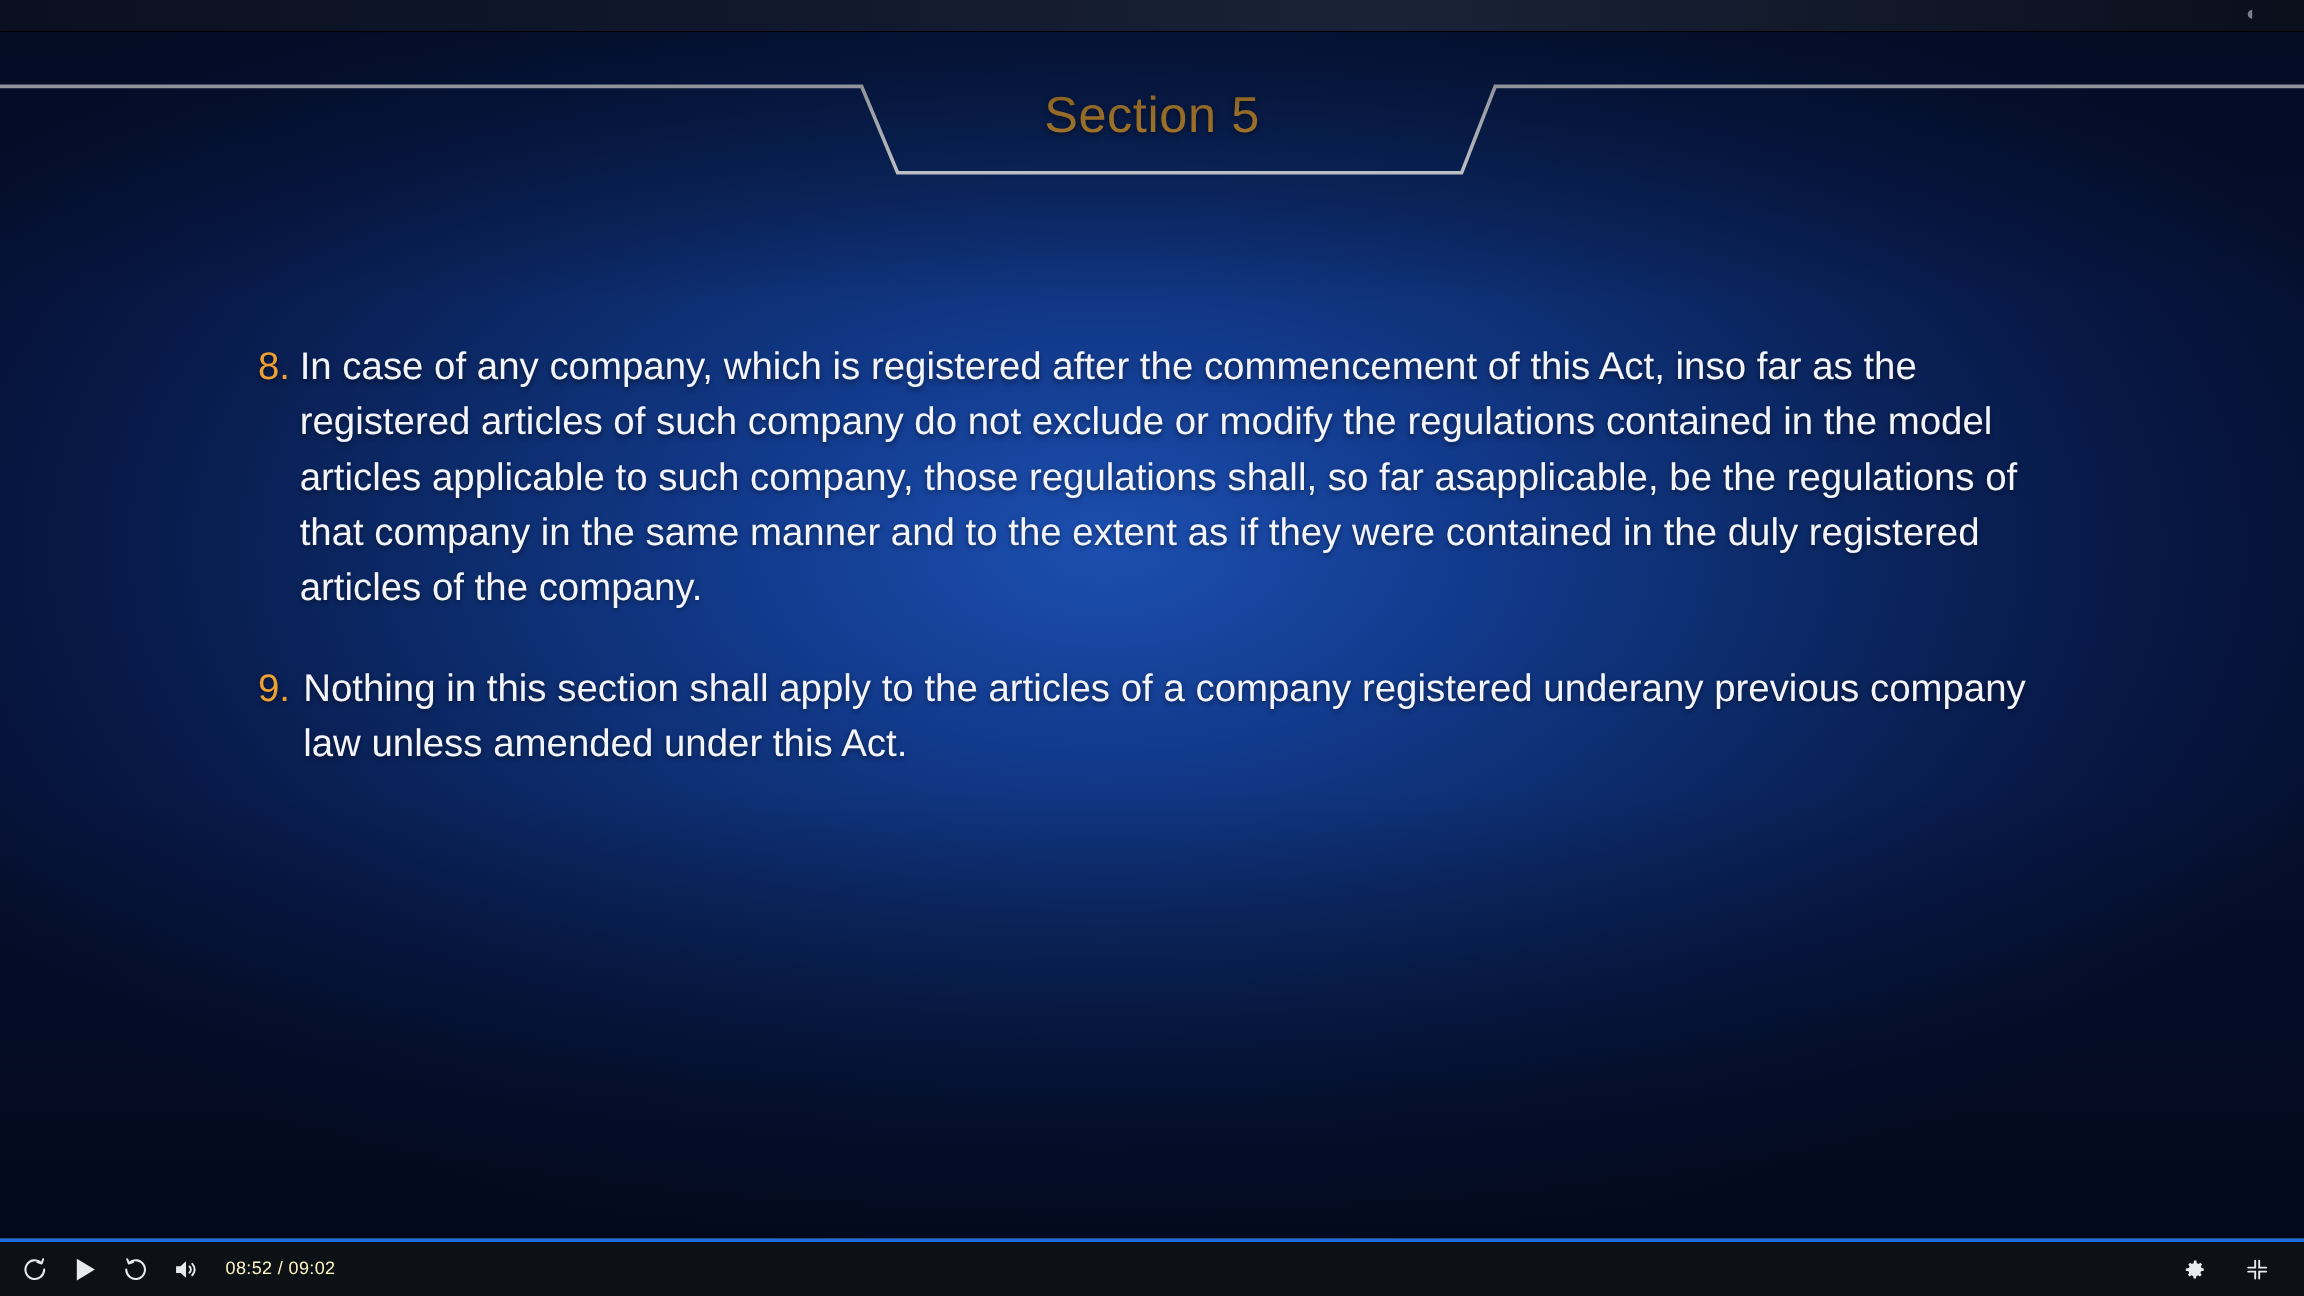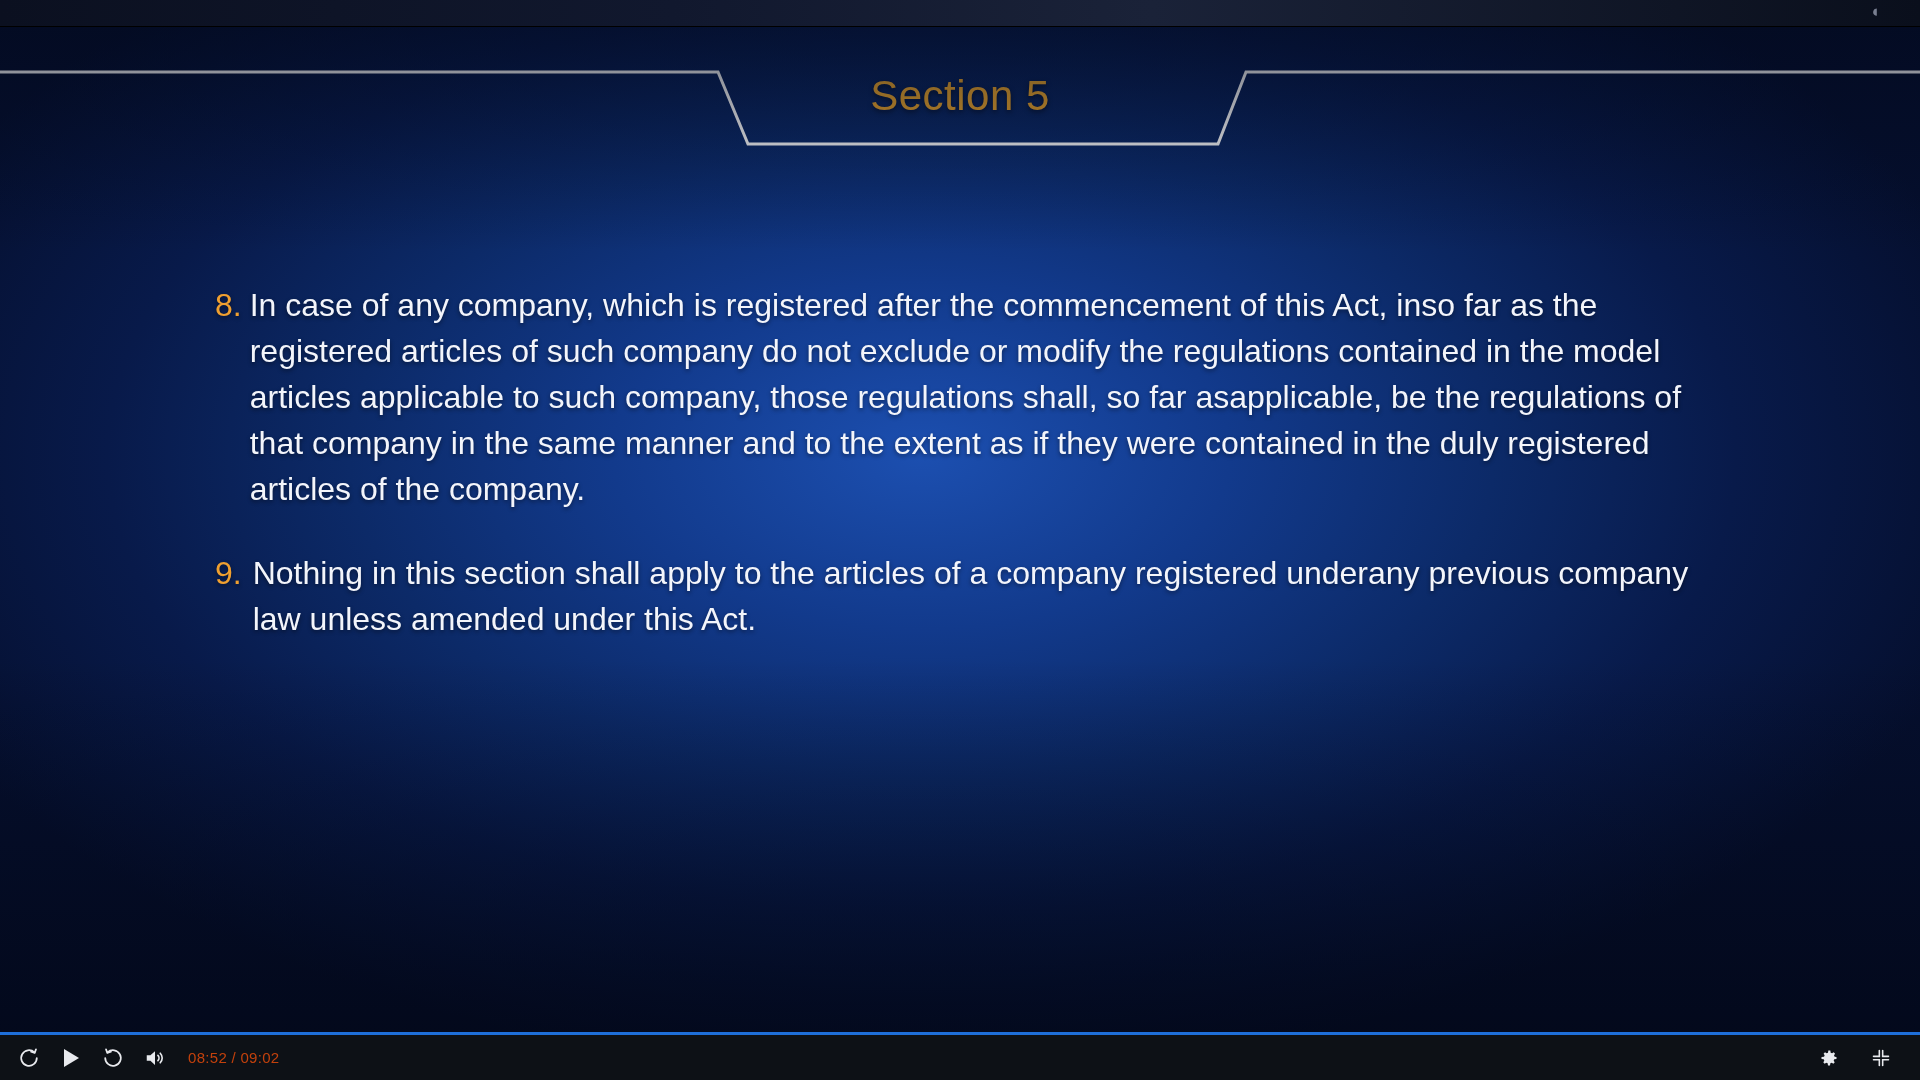--- a/index.html
+++ b/index.html
@@ -94,21 +94,21 @@
   .ctl-left { display: flex; align-items: center; gap: 0; padding-left: 8px; }
   .ctl-right { margin-left: auto; display: flex; align-items: center; gap: 10px; padding-right: 18px; }
   .btn {
     width: 42px; height: 42px;
     display: flex; align-items: center; justify-content: center;
     color: #e8eaee;
     cursor: pointer;
   }
   .btn svg { display: block; }
   .time {
-    color: #c2410c; font-size: 15px; margin-left: 12px; letter-spacing: .3px;
+    color: #fef9c3; font-size: 15px; margin-left: 12px; letter-spacing: .3px;
     white-space: nowrap;
   }
 </style>
 </head>
 <body>
 
 <div id="app">
 
   <div class="topstrip">
     <span class="mark">◖</span>

